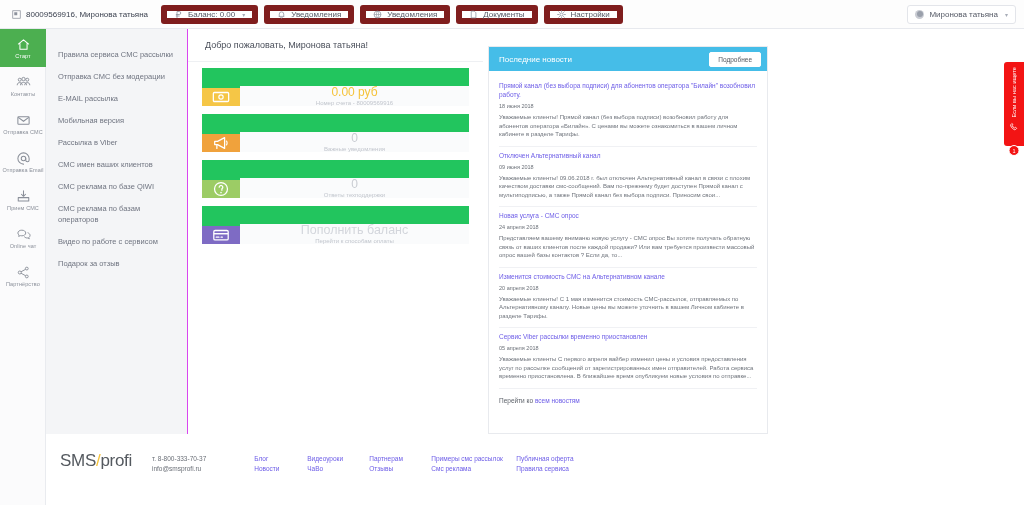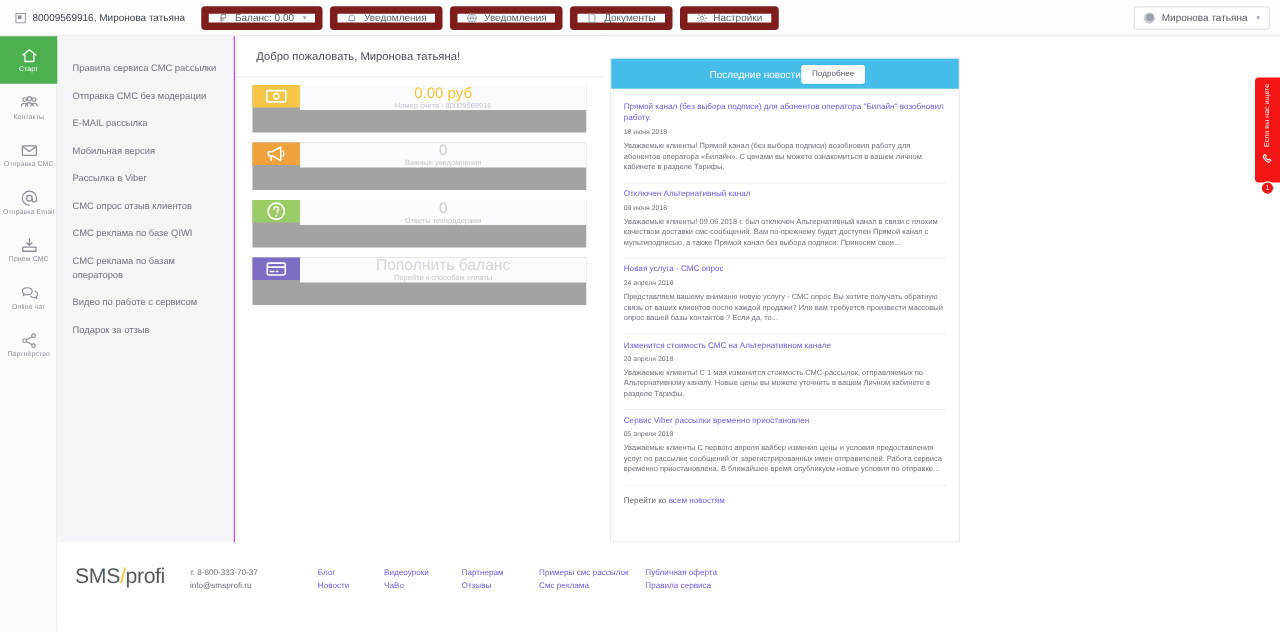--- a/index.html
+++ b/index.html
@@ -69,22 +69,22 @@
     position:absolute; left:188px; top:29px; width:295px; height:405px;
     background:#fff;
   }
   .welcome {
     height:33px; display:flex; align-items:center; padding-left:17px;
     font-size:9px; color:#4a4f5a; background:#fff;
     border-bottom:1px solid #eef0f3;
   }
   .cards { padding:6px 14px 0 14px; }
   .card {
-    display:flex; align-items:flex-start; height:38px; margin-bottom:8px;
-    background:#a3a3a3;
+    display:flex; align-items:flex-end; height:38px; margin-bottom:8px;
+    background:#22c55e;
   }
   .card-ico {
     width:38px; flex:none; display:flex; align-items:center; justify-content:center;
     color:#fff;
   }
   .card-ico svg { width:18px; height:18px; display:block; }
   .card-body {
     flex:1; display:flex; flex-direction:column; align-items:center; justify-content:center;
     gap:1px; background:#fafbfc;
   }
@@ -93,21 +93,21 @@
   .card-value.big { font-size:12.5px; color:#d3d6dc; }
   .card-sub { font-size:6px; color:#c2c6cd; }
 
   
   .news {
     position:absolute; left:488px; top:46px; width:280px; height:388px;
     background:#fff; border:1px solid #e8eaee;
   }
   .news-head {
     height:24px; background:#45bde8; display:flex; align-items:center;
-    justify-content:center; padding:0 6px 0 10px;
+    justify-content:space-between; padding:0 6px 0 10px;
   }
   .news-title { font-size:8px; color:#fff; }
   .news-btn {
     background:#fff; color:#53585f; font-size:6.5px;
     padding:3px 8px; border-radius:2px; border:1px solid #fff;
   }
   .news-list { padding:6px 10px 0 10px; }
   .news-item { padding:4px 0 7px 0; border-bottom:1px solid #f0f1f4; }
   .news-item:last-of-type { border-bottom:1px solid #f0f1f4; }
   .news-item-title {
@@ -299,21 +299,21 @@
       <span class="rail-label">Партнёрство</span>
     </div>
   </div>
 
   <div class="submenu">
     <a class="submenu-item">Правила сервиса СМС рассылки</a>
     <a class="submenu-item">Отправка СМС без модерации</a>
     <a class="submenu-item">E-MAIL рассылка</a>
     <a class="submenu-item">Мобильная версия</a>
     <a class="submenu-item">Рассылка в Viber</a>
-    <a class="submenu-item">СМС опрос отзыв клиентов</a>
+    <a class="submenu-item">СМС имен ваших клиентов</a>
     <a class="submenu-item">СМС реклама по базе QIWI</a>
     <a class="submenu-item">СМС реклама по базам операторов</a>
     <a class="submenu-item">Видео по работе с сервисом</a>
     <a class="submenu-item">Подарок за отзыв</a>
   </div>
 
   <div class="center">
     <div class="welcome">Добро пожаловать, Миронова татьяна!</div>
     <div class="cards">
 

